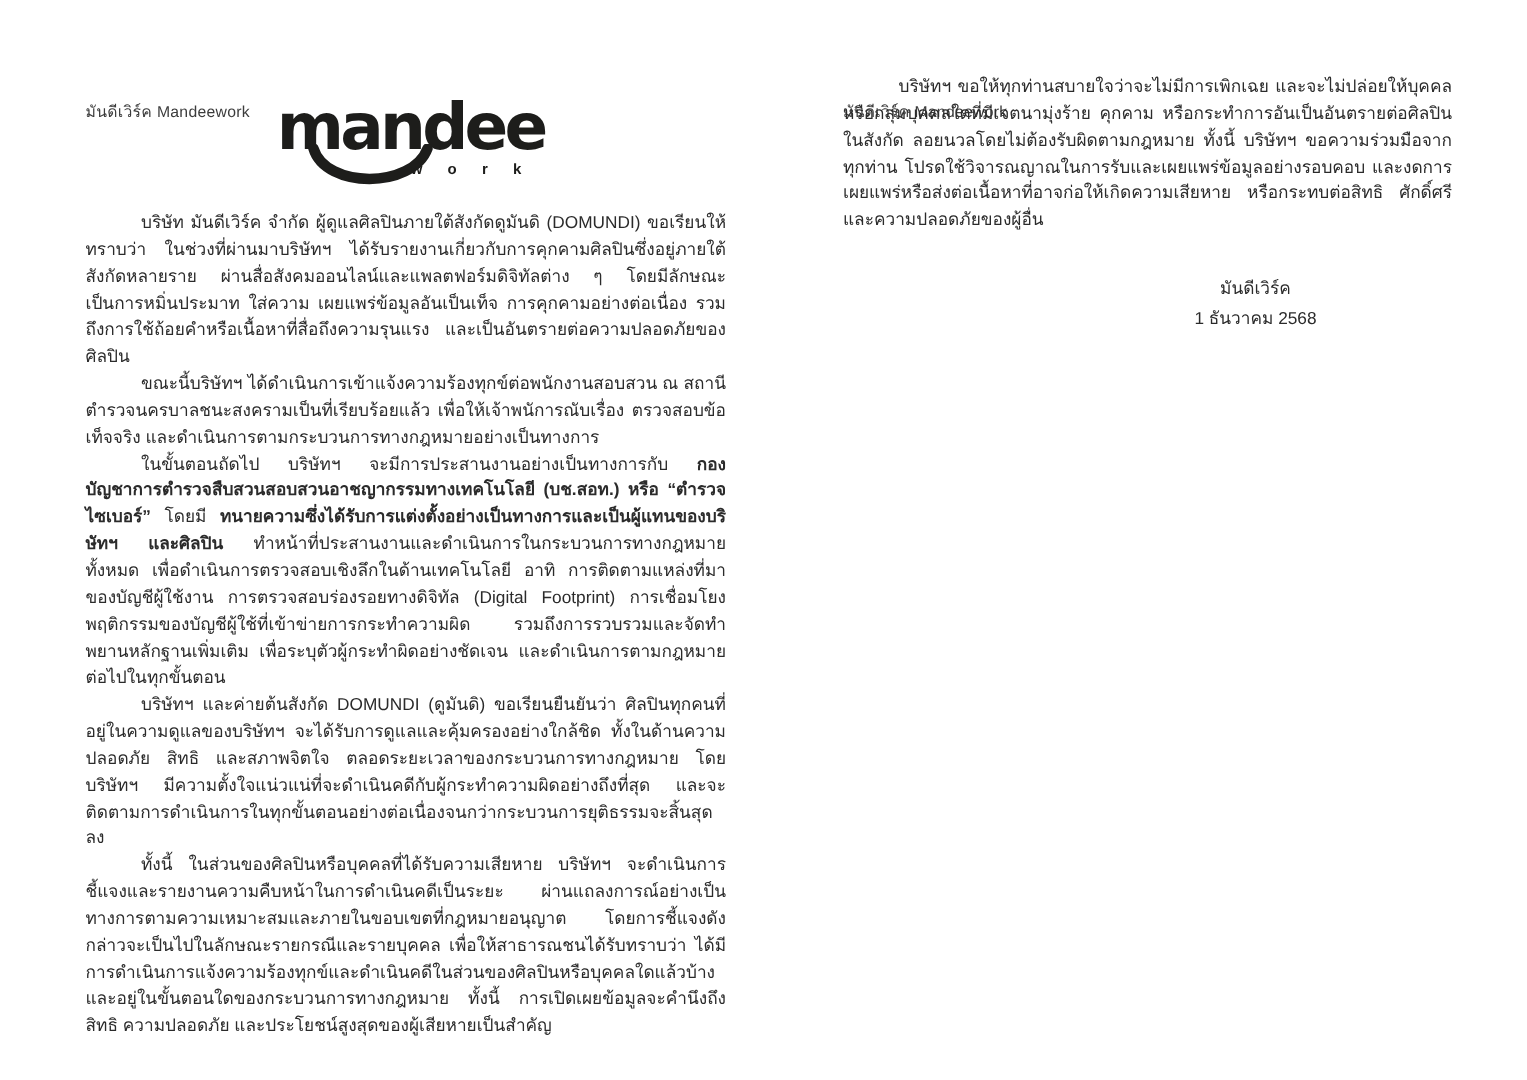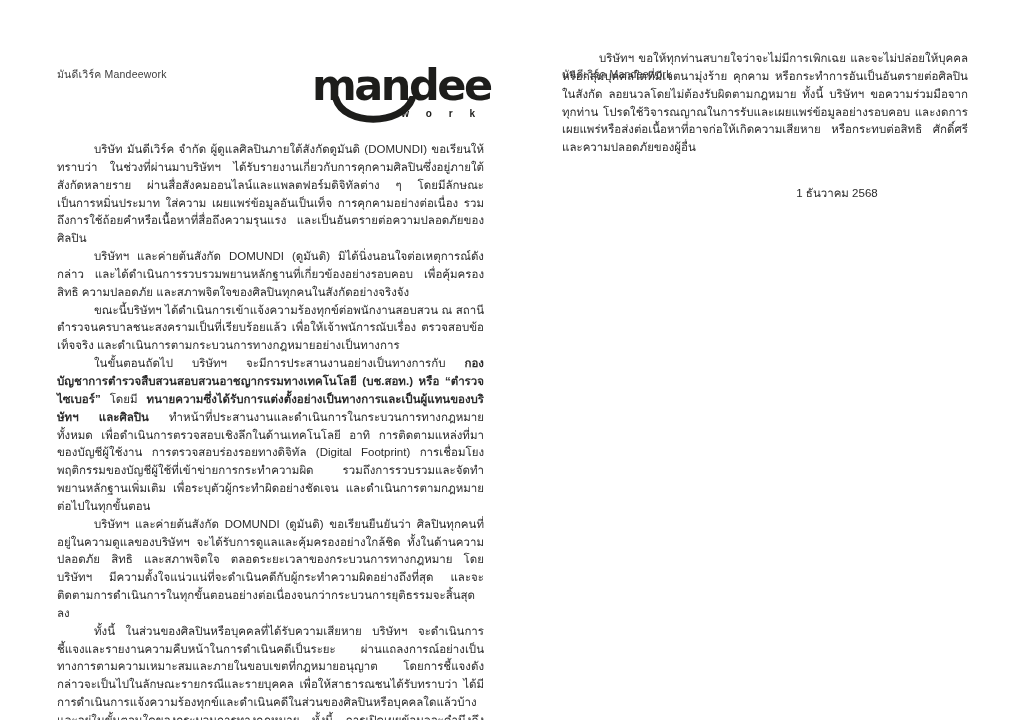--- a/index.html
+++ b/index.html
@@ -24,21 +24,21 @@
   #left-header  { left: 57px; }
   #right-header { left: 562px; }
 
   
   .logo-wrap {
     position: absolute;
     left: 57px;
     top: 64px;
     width: 427px;
     display: flex;
-    justify-content: flex-end;
+    justify-content: center;
   }
   .logo-inner { position: relative; width: 172px; height: 72px; }
   .logo-text {
     font-family: "DejaVu Sans", sans-serif;
     font-weight: bold;
     font-size: 43px;
     line-height: 1;
     letter-spacing: -2.5px;
     color: #1d1d1b;
   }
@@ -89,28 +89,28 @@
     <div class="logo-text">mandee</div>
     <svg class="logo-smile" width="92" height="36" viewBox="0 0 92 36" aria-hidden="true">
       <path d="M6 3 C 14 30, 72 30, 82 3" fill="none" stroke="#1d1d1b" stroke-width="7" stroke-linecap="round"></path>
     </svg>
     <div class="logo-sub">w o r k</div>
   </div>
 </div>
 
 <div id="left-body" class="page-body">
   <p>บริษัท มันดีเวิร์ค จำกัด ผู้ดูแลศิลปินภายใต้สังกัดดูมันดิ (DOMUNDI) ขอเรียนให้ทราบว่า ในช่วงที่ผ่านมาบริษัทฯ ได้รับรายงานเกี่ยวกับการคุกคามศิลปินซึ่งอยู่ภายใต้สังกัดหลายราย ผ่านสื่อสังคมออนไลน์และแพลตฟอร์มดิจิทัลต่าง ๆ โดยมีลักษณะเป็นการหมิ่นประมาท ใส่ความ เผยแพร่ข้อมูลอันเป็นเท็จ การคุกคามอย่างต่อเนื่อง รวมถึงการใช้ถ้อยคำหรือเนื้อหาที่สื่อถึงความรุนแรง และเป็นอันตรายต่อความปลอดภัยของศิลปิน</p>
-  <p>บริษัทฯ และค่ายต้นสังกัด DOMUNDI (ดูมันดิ) มิได้นิ่งนอนใจต่อเหตุการณ์ดังกล่าว และได้ดำเนินการรวบรวมพยานหลักฐานที่เกี่ยวข้องอย่างรอบคอบ เพื่อคุ้มครองสิทธิ ความปลอดภัย และสภาพจิตใจของศิลปินทุกคนในสังกัดอย่างจริงจัง</p>
   <p>ขณะนี้บริษัทฯ ได้ดำเนินการเข้าแจ้งความร้องทุกข์ต่อพนักงานสอบสวน ณ สถานีตำรวจนครบาลชนะสงครามเป็นที่เรียบร้อยแล้ว เพื่อให้เจ้าพนัการณับเรื่อง ตรวจสอบข้อเท็จจริง และดำเนินการตามกระบวนการทางกฎหมายอย่างเป็นทางการ</p>
   <p>
     <span>ในขั้นตอนถัดไป บริษัทฯ จะมีการประสานงานอย่างเป็นทางการกับ </span><span class="b">กองบัญชาการตำรวจสืบสวนสอบสวนอาชญากรรมทางเทคโนโลยี (บช.สอท.) หรือ “ตำรวจไซเบอร์”</span><span> โดยมี </span><span class="b">ทนายความซึ่งได้รับการแต่งตั้งอย่างเป็นทางการและเป็นผู้แทนของบริษัทฯ และศิลปิน</span><span> ทำหน้าที่ประสานงานและดำเนินการในกระบวนการทางกฎหมายทั้งหมด เพื่อดำเนินการตรวจสอบเชิงลึกในด้านเทคโนโลยี อาทิ การติดตามแหล่งที่มาของบัญชีผู้ใช้งาน การตรวจสอบร่องรอยทางดิจิทัล (Digital Footprint) การเชื่อมโยงพฤติกรรมของบัญชีผู้ใช้ที่เข้าข่ายการกระทำความผิด รวมถึงการรวบรวมและจัดทำพยานหลักฐานเพิ่มเติม เพื่อระบุตัวผู้กระทำผิดอย่างชัดเจน และดำเนินการตามกฎหมายต่อไปในทุกขั้นตอน</span>
   </p>
   <p>บริษัทฯ และค่ายต้นสังกัด DOMUNDI (ดูมันดิ) ขอเรียนยืนยันว่า ศิลปินทุกคนที่อยู่ในความดูแลของบริษัทฯ จะได้รับการดูแลและคุ้มครองอย่างใกล้ชิด ทั้งในด้านความปลอดภัย สิทธิ และสภาพจิตใจ ตลอดระยะเวลาของกระบวนการทางกฎหมาย โดยบริษัทฯ มีความตั้งใจแน่วแน่ที่จะดำเนินคดีกับผู้กระทำความผิดอย่างถึงที่สุด และจะติดตามการดำเนินการในทุกขั้นตอนอย่างต่อเนื่องจนกว่ากระบวนการยุติธรรมจะสิ้นสุดลง</p>
   <p>ทั้งนี้ ในส่วนของศิลปินหรือบุคคลที่ได้รับความเสียหาย บริษัทฯ จะดำเนินการชี้แจงและรายงานความคืบหน้าในการดำเนินคดีเป็นระยะ ผ่านแถลงการณ์อย่างเป็นทางการตามความเหมาะสมและภายในขอบเขตที่กฎหมายอนุญาต โดยการชี้แจงดังกล่าวจะเป็นไปในลักษณะรายกรณีและรายบุคคล เพื่อให้สาธารณชนได้รับทราบว่า ได้มีการดำเนินการแจ้งความร้องทุกข์และดำเนินคดีในส่วนของศิลปินหรือบุคคลใดแล้วบ้าง และอยู่ในขั้นตอนใดของกระบวนการทางกฎหมาย ทั้งนี้ การเปิดเผยข้อมูลจะคำนึงถึงสิทธิ ความปลอดภัย และประโยชน์สูงสุดของผู้เสียหายเป็นสำคัญ</p>
 </div>
 
 <div id="right-body" class="page-body">
   <p>บริษัทฯ ขอให้ทุกท่านสบายใจว่าจะไม่มีการเพิกเฉย และจะไม่ปล่อยให้บุคคลหรือกลุ่มบุคคลใดที่มีเจตนามุ่งร้าย คุกคาม หรือกระทำการอันเป็นอันตรายต่อศิลปินในสังกัด ลอยนวลโดยไม่ต้องรับผิดตามกฎหมาย ทั้งนี้ บริษัทฯ ขอความร่วมมือจากทุกท่าน โปรดใช้วิจารณญาณในการรับและเผยแพร่ข้อมูลอย่างรอบคอบ และงดการเผยแพร่หรือส่งต่อเนื้อหาที่อาจก่อให้เกิดความเสียหาย หรือกระทบต่อสิทธิ ศักดิ์ศรี และความปลอดภัยของผู้อื่น</p>
 </div>
 
 <div class="signature">
+  <div>มันดีเวิร์ค</div>
   <div>1 ธันวาคม 2568</div>
 </div>
 
 </body></html>

